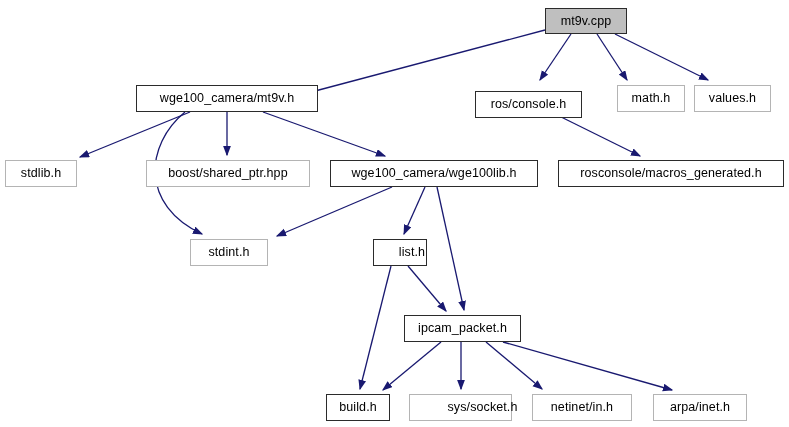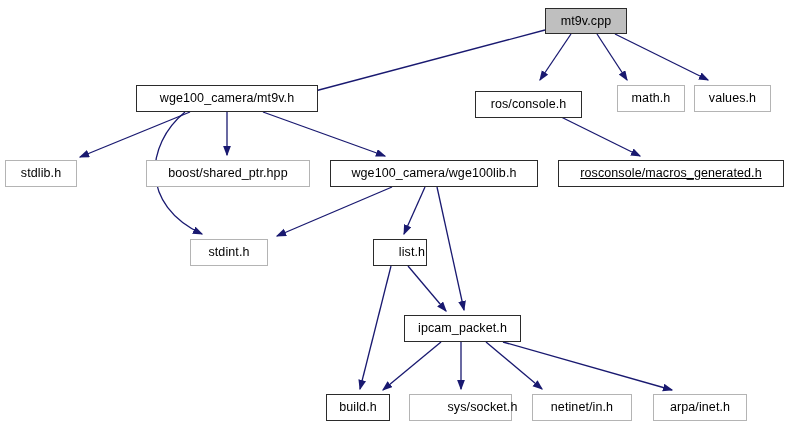--- a/index.html
+++ b/index.html
@@ -97,21 +97,21 @@
       </div>
       <div class="graph-node light" style="left: 5px; top: 160px; width: 72px; height: 27px;">
         <span class="node-label">stdlib.h</span>
       </div>
       <div class="graph-node light" style="left: 146px; top: 160px; width: 164px; height: 27px;">
         <span class="node-label">boost/shared_ptr.hpp</span>
       </div>
       <div class="graph-node dark" style="left: 330px; top: 160px; width: 208px; height: 27px;">
         <span class="node-label">wge100_camera/wge100lib.h</span>
       </div>
-      <div class="graph-node dark" style="left: 558px; top: 160px; width: 226px; height: 27px; text-decoration: underline;">
+      <div class="graph-node dark" style="left: 558px; top: 160px; width: 226px; height: 27px;">
         <span class="node-label">rosconsole/macros_generated.h</span>
       </div>
       <div class="graph-node light" style="left: 190px; top: 239px; width: 78px; height: 27px;">
         <span class="node-label">stdint.h</span>
       </div>
       <div class="graph-node dark" style="left: 373px; top: 239px; width: 54px; height: 27px; padding-left: 24px;">
         <span class="node-label">list.h</span>
       </div>
       <div class="graph-node dark" style="left: 404px; top: 315px; width: 117px; height: 27px;">
         <span class="node-label">ipcam_packet.h</span>

